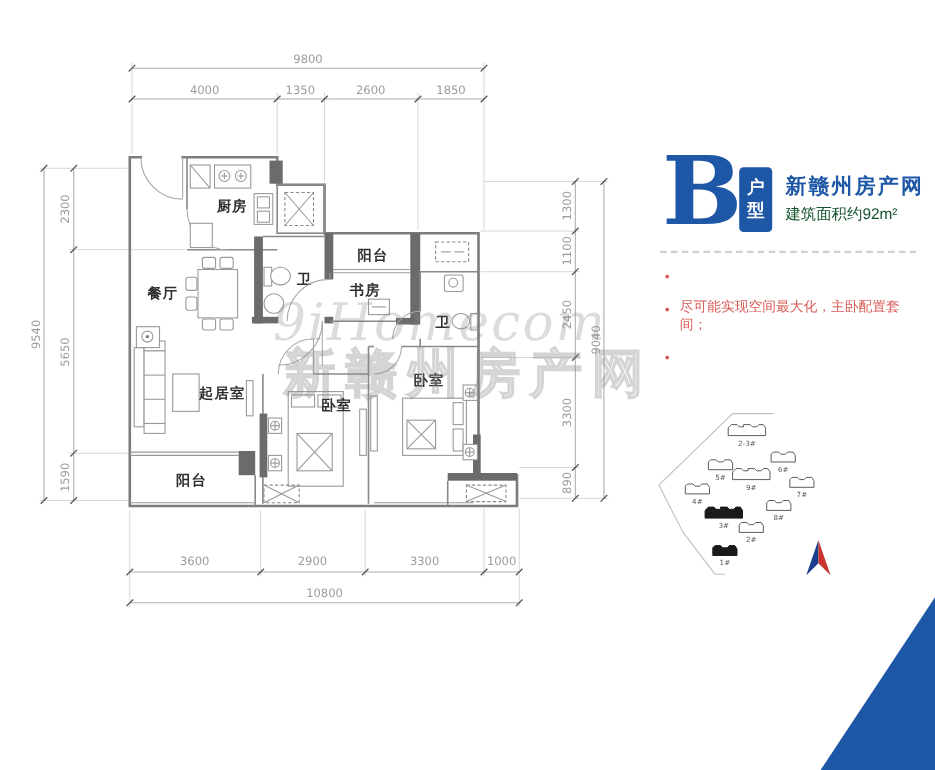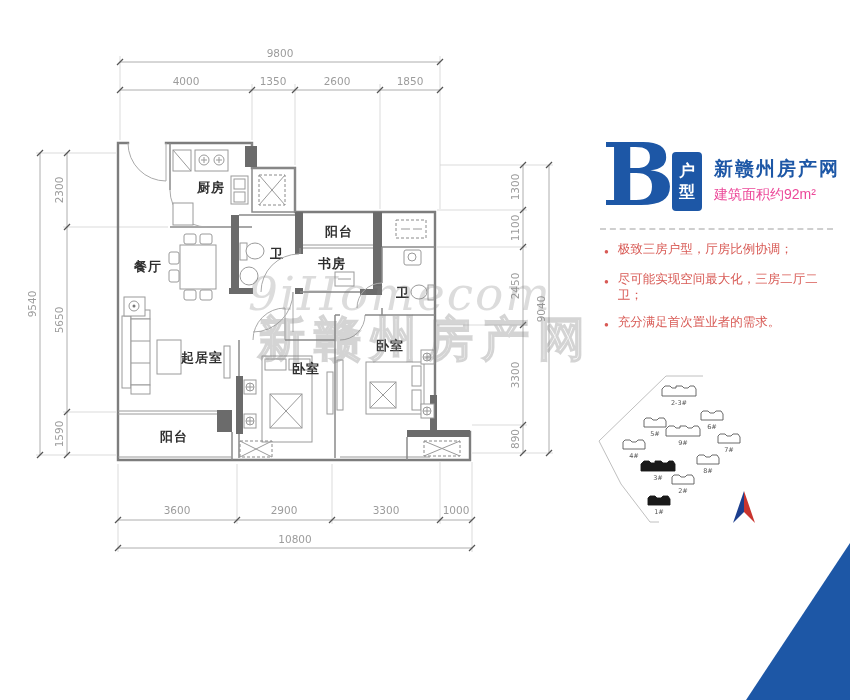--- a/index.html
+++ b/index.html
@@ -27,21 +27,21 @@
   .site-bound{stroke:#c0c0c0;stroke-width:1;fill:none;}
   
   .b-letter{position:absolute;left:602px;top:132px;font-family:"DejaVu Serif",serif;
             font-weight:bold;font-size:86px;line-height:1;color:#1d57a6;}
   .badge{position:absolute;left:672px;top:152px;width:30px;height:59px;border-radius:4px;
          background:#1d57a6;display:flex;flex-direction:column;align-items:center;
          justify-content:center;gap:3px;}
   .badge span{color:#fff;font-size:16px;line-height:1.15;font-weight:600;}
   .plan-title{position:absolute;left:714px;top:156px;font-size:19px;font-weight:700;
               letter-spacing:2px;color:#1d57a6;}
-  .plan-area{position:absolute;left:714px;top:186px;font-size:14px;color:#ec4899;}
+  .plan-area{position:absolute;left:714px;top:186px;font-size:14px;color:#14532d;}
   .divider{position:absolute;left:600px;top:228px;width:233px;border-top:2px dashed #cfcfcf;}
   .features{position:absolute;left:602px;top:241px;width:240px;}
   .feature{display:flex;align-items:flex-start;margin-bottom:11px;font-size:12.5px;
            color:#d85a55;line-height:16px;}
   .feature .dot{font-size:8px;margin:3px 9px 0 2px;color:#d85a55;}
   
   .wm{position:absolute;pointer-events:none;}
   .wm1{left:160px;top:266px;width:480px;text-align:center;font-family:"DejaVu Serif",serif;
        font-style:italic;font-size:47px;letter-spacing:2px;color:rgba(130,130,130,.28);}
   .wm2{left:258px;top:308px;font-size:47px;font-weight:bold;letter-spacing:9px;
@@ -404,25 +404,23 @@
 <div class="badge">
   <span>户</span>
   <span>型</span>
 </div>
 <div class="plan-title">新赣州房产网</div>
 <div class="plan-area">建筑面积约92m²</div>
 <div class="divider"></div>
 <div class="features">
   <div class="feature">
     <span class="dot">●</span>
-    <span>极致三房户型，厅房比例协调；</span>
   </div>
   <div class="feature">
     <span class="dot">●</span>
-    <span>尽可能实现空间最大化，三房二厅二卫；</span>
+    <span>尽可能实现空间最大化，主卧配置套间；</span>
   </div>
   <div class="feature">
     <span class="dot">●</span>
-    <span>充分满足首次置业者的需求。</span>
   </div>
 </div>
 
 </div>
 
 </body></html>

